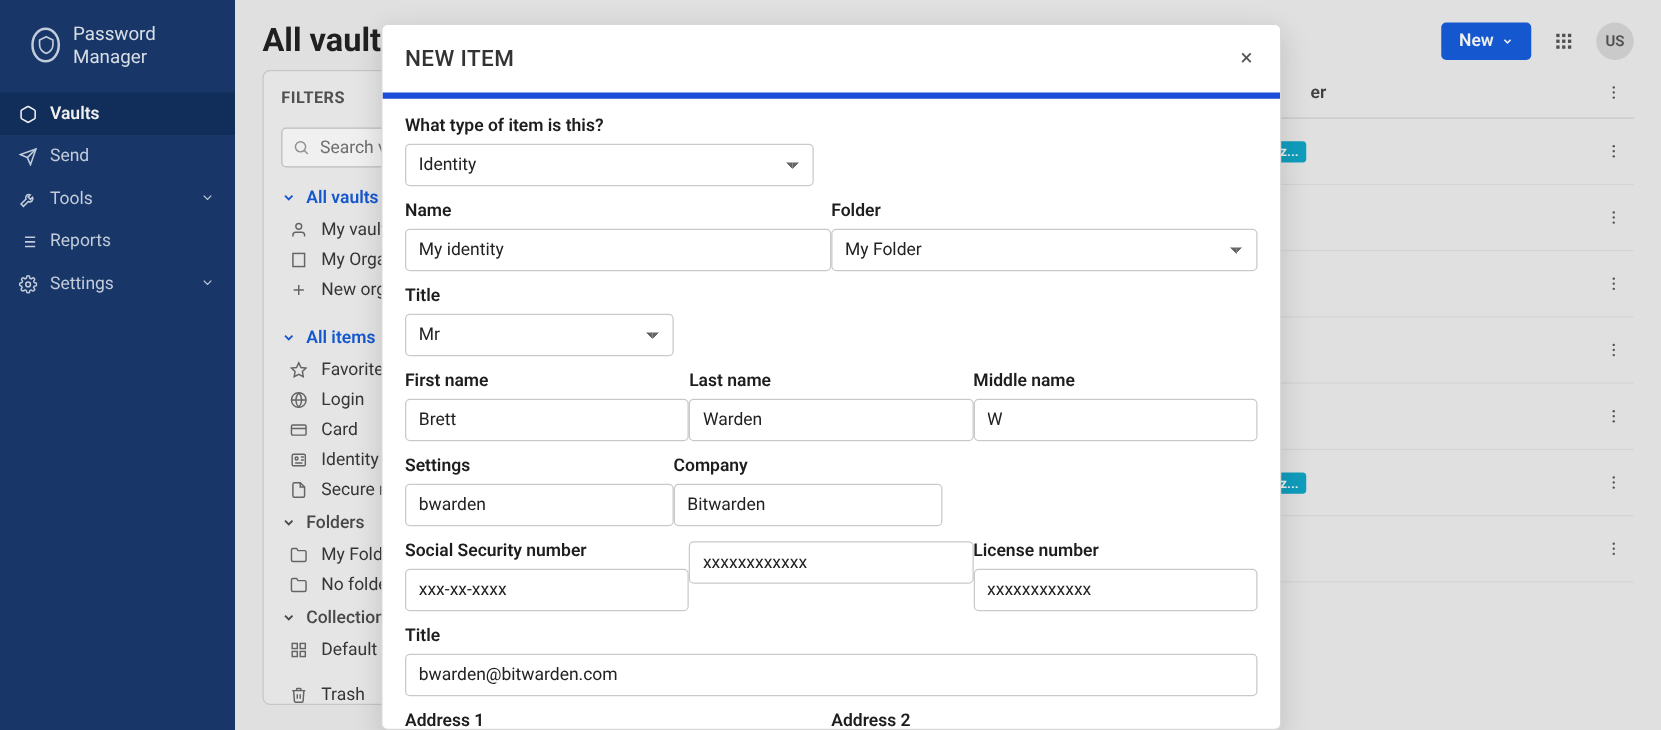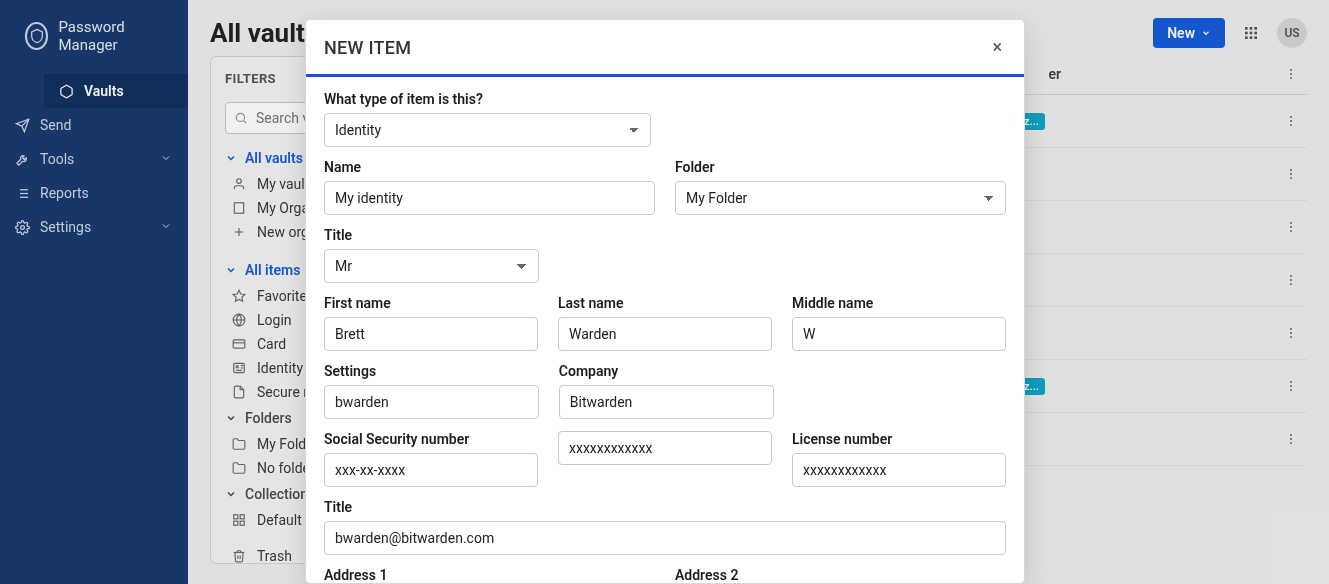--- a/index.html
+++ b/index.html
@@ -6,21 +6,21 @@
     body { width: 1329px; height: 584px; overflow: hidden; background: #e8e8e8; position: relative; font-size: 14px; color: #1f1f1f; }
 
     
     .sidebar { position: absolute; left: 0; top: 0; width: 188px; height: 584px; background: #1a3a6e; color: #cfd9e8; }
     .brand { display: flex; align-items: center; gap: 10px; padding: 18px 25px 14px; }
     .brand-logo { width: 28px; height: 28px; border-radius: 50%; border: 2px solid #cfd9e8; display: flex; align-items: center; justify-content: center; font-weight: 700; color: #cfd9e8; font-size: 14px; }
     .brand-name { font-size: 15px; color: #e6ecf5; }
     .nav { margin-top: 6px; }
     .nav-item { display: flex; align-items: center; justify-content: space-between; padding: 9px 14px; cursor: pointer; color: #cfd9e8; font-size: 14px; }
     .nav-item .left { display: flex; align-items: center; gap: 10px; }
-    .nav-item.active { background: #12315f; color: #fff; font-weight: 600; margin-left: 44px; }
+    .nav-item.active { background: #12315f; color: #fff; font-weight: 600; }
     .nav-icon { width: 16px; height: 16px; display: inline-flex; align-items: center; justify-content: center; }
     .chevron { width: 14px; height: 14px; }
 
     
     .main { position: absolute; left: 188px; top: 0; right: 0; height: 584px; background: #efefef; }
     .header { display: flex; align-items: center; justify-content: space-between; padding: 18px 22px 8px; }
     .page-title { font-size: 26px; font-weight: 700; color: #222; }
     .header-right { display: flex; align-items: center; gap: 12px; }
     .btn-new { background: #175ddc; color: #fff; border: none; border-radius: 4px; padding: 7px 14px; display: inline-flex; align-items: center; gap: 6px; font-size: 14px; font-weight: 600; cursor: pointer; }
     .btn-grid { width: 28px; height: 28px; display: inline-flex; align-items: center; justify-content: center; cursor: pointer; color: #555; }
@@ -42,27 +42,27 @@
     .list-panel { flex: 1; }
     .list-header { display: flex; justify-content: space-between; align-items: center; border-bottom: 1px solid #d3d3d3; padding: 8px 6px 10px; }
     .col-owner { font-size: 14px; font-weight: 600; color: #444; }
     .kebab { width: 20px; height: 20px; display: inline-flex; align-items: center; justify-content: center; cursor: pointer; color: #555; }
     .list-row { display: flex; justify-content: flex-end; align-items: center; border-bottom: 1px solid #e2e2e2; padding: 16px 6px; gap: 18px;}
     .badge { background: #12a7c9; color: #fff; border-radius: 3px; padding: 2px 6px; font-size: 11px; font-weight: 600; }
 
     
     .overlay { position: absolute; inset: 0; background: rgba(0,0,0,0.06); }
     .modal { position: absolute; left: 305px; top: 19px; width: 720px; height: 565px; background: #fff; border-radius: 5px; border: 1px solid #d8d8d8; box-shadow: 0 8px 24px rgba(0,0,0,.15); overflow: hidden; }
-    .modal-head { display: flex; justify-content: space-between; align-items: center; padding: 16px 18px; border-bottom: 3px solid #1d4ed8; }
+    .modal-head { display: flex; justify-content: space-between; align-items: center; padding: 16px 18px; border-bottom: 5px solid #1d4ed8; }
     .modal-title { font-size: 18px; font-weight: 500; color: #333; letter-spacing: .3px; }
     .close-x { cursor: pointer; color: #555; font-size: 18px; line-height: 1; padding: 2px 4px; }
     .modal-body { padding: 14px 18px 0; overflow: hidden; }
     .label { font-size: 14px; font-weight: 600; color: #1d1d1d; margin-bottom: 6px; display: block; }
     .field, select.field { width: 100%; padding: 7px 10px; border: 1px solid #c9c9c9; border-radius: 4px; background: #fff; font-size: 14px; color: #222; height: 34px; }
-    .row { display: flex; gap: 20px; margin-bottom: 12px; }
+    .row { display: flex; margin-bottom: 12px; }
     .row > .col { flex: 1; }
     .mb { margin-bottom: 12px; }
     select.field { appearance: none; background-image: linear-gradient(45deg, transparent 50%, #666 50%), linear-gradient(135deg, #666 50%, transparent 50%); background-position: calc(100% - 16px) 14px, calc(100% - 11px) 14px; background-size: 5px 5px, 5px 5px; background-repeat: no-repeat; padding-right: 28px; }
     .field::placeholder { color: #9a9a9a; }
 
     svg { display: block; }
   </style>
 </head>
 <body>
 

